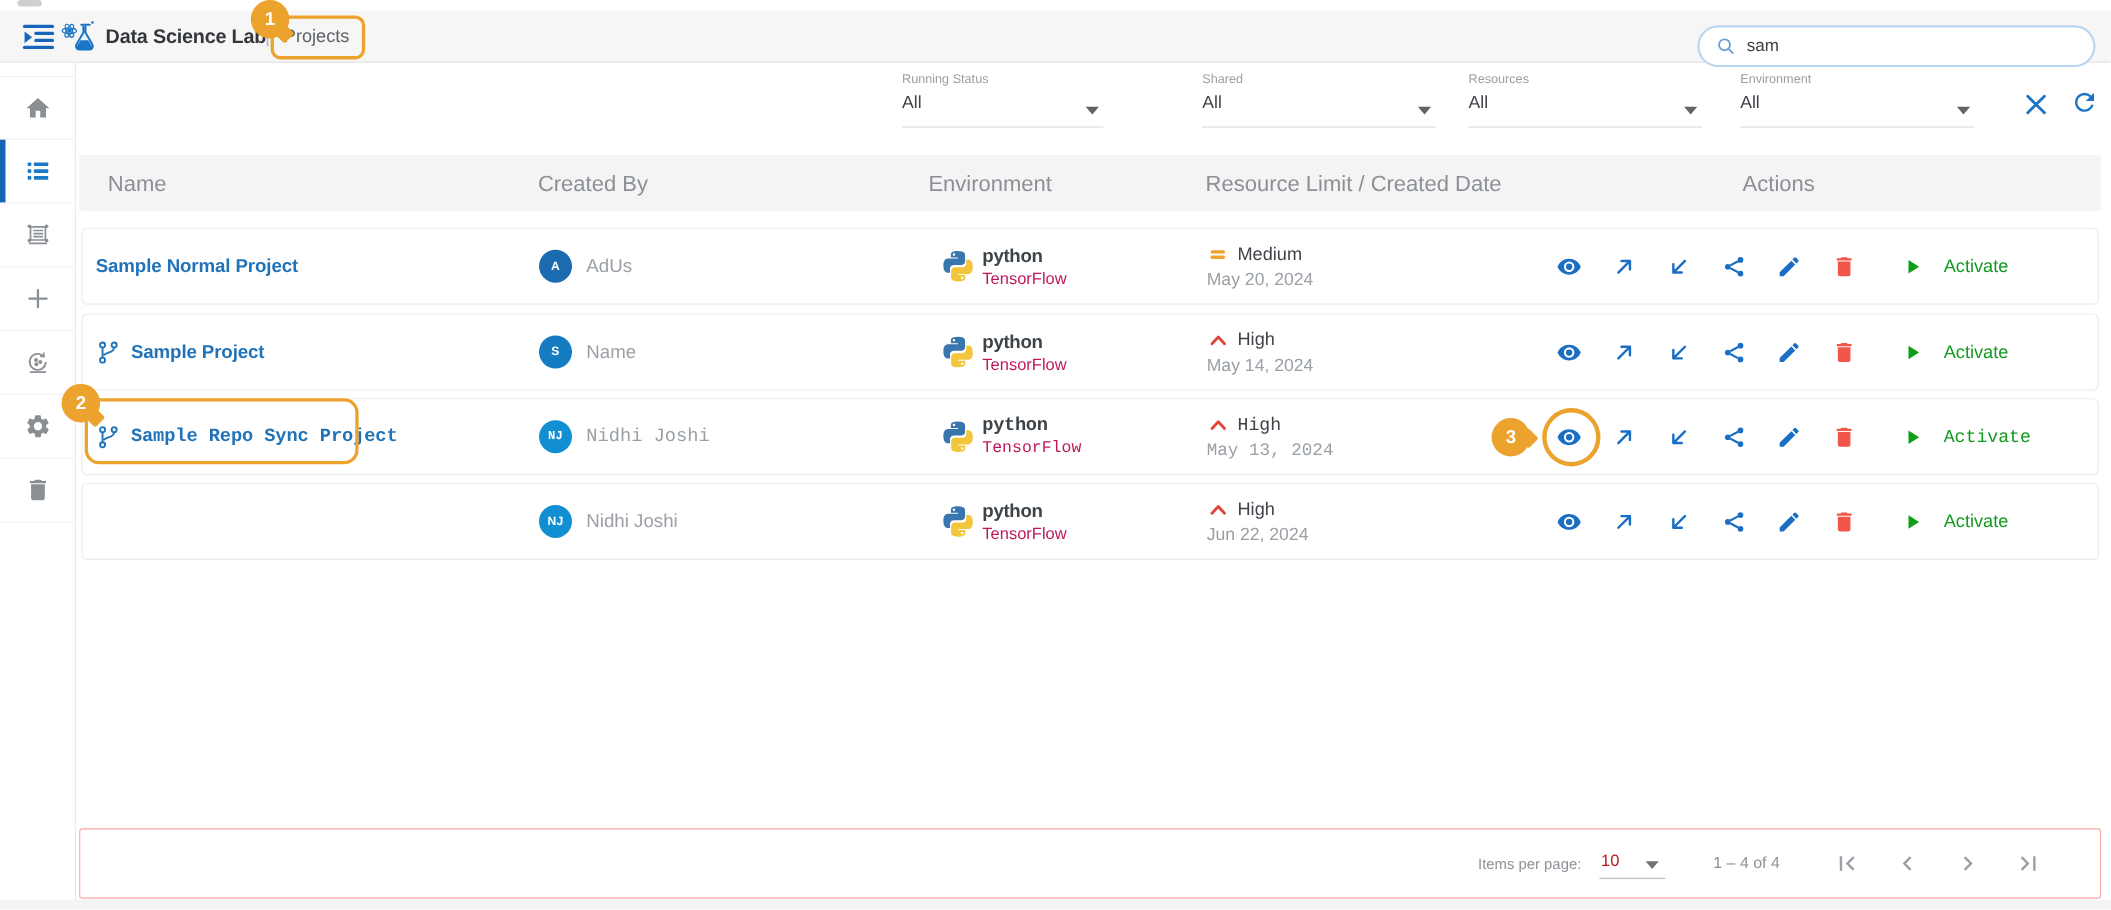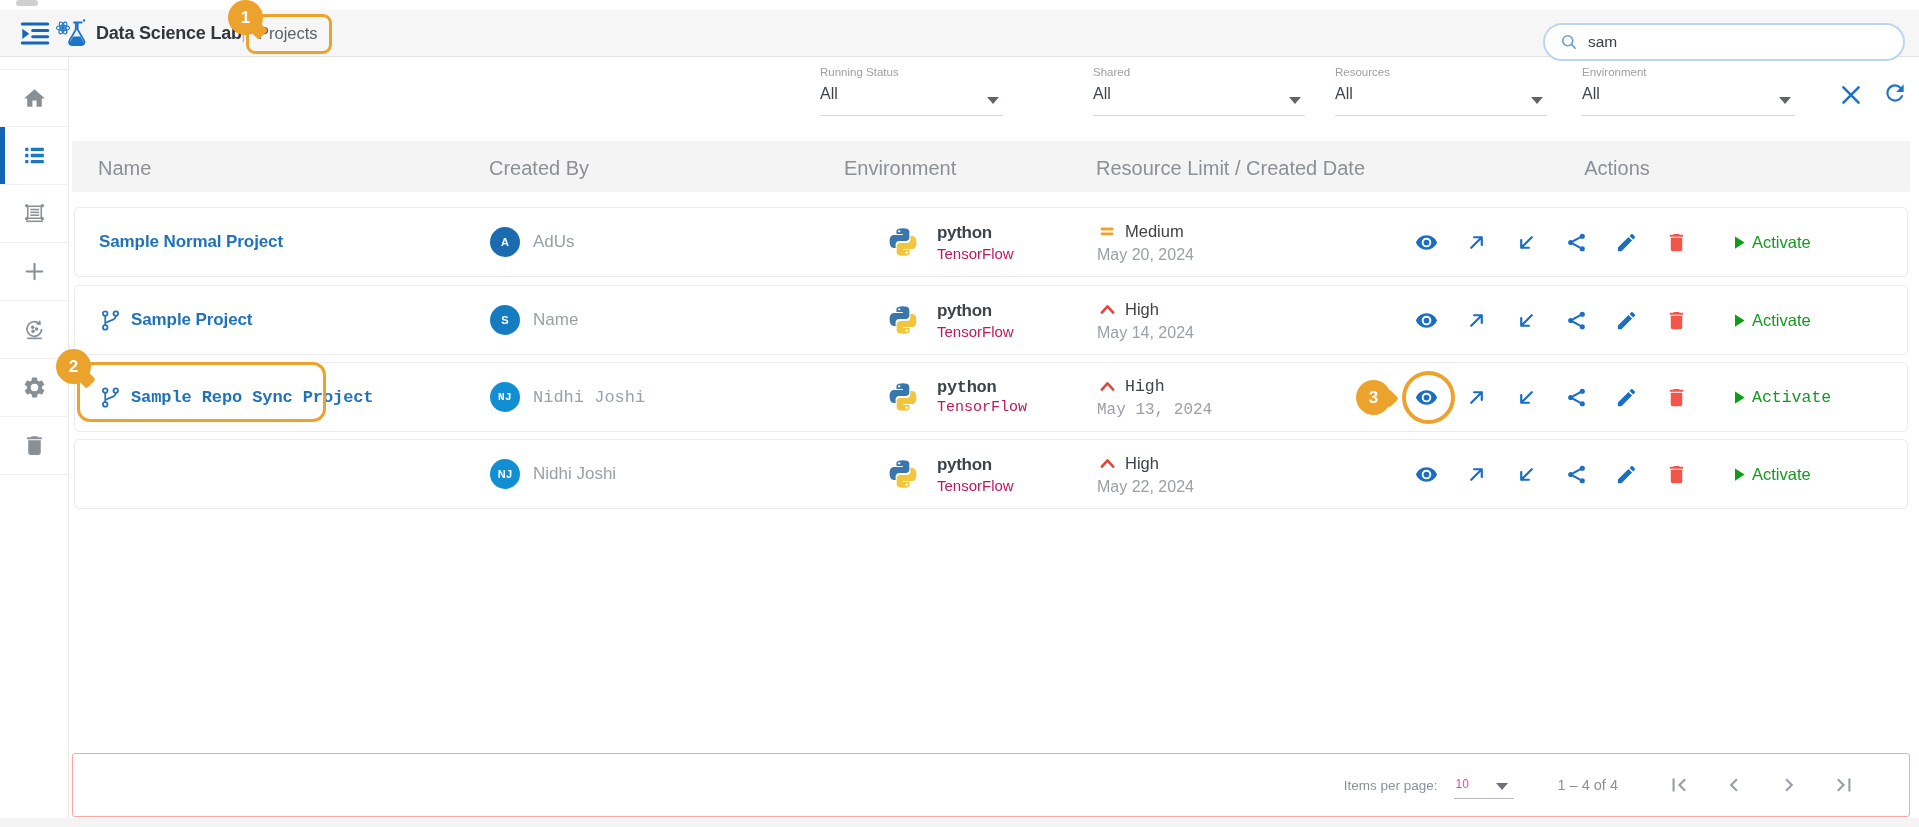--- a/index.html
+++ b/index.html
@@ -44,48 +44,48 @@
 
   
   .thead { position:absolute; left:72px; top:141px; width:1838px; height:51px; background:#f4f4f5; border-radius:2px; }
   .thead span { position:absolute; top:16px; font-size:20px; color:#8b8f96; }
   .th-name { left:26px; } .th-created { left:417px; } .th-env { left:772px; } .th-res { left:1024px; }
   .th-actions { left:1430px; width:230px; text-align:center; }
 
   
   .row { position:absolute; left:74px; width:1834px; height:70px; background:#fff; border:1px solid #ebebeb; border-radius:5px; }
   .cell { position:absolute; top:0; height:100%; display:flex; align-items:center; }
-  .name-cell { left:24px; gap:9px; }
+  .name-cell { left:12px; gap:9px; }
   .branch-icon { width:23px; height:23px; flex:0 0 auto; }
   .proj-name { font-size:17px; font-weight:bold; color:#2173b9; cursor:pointer; letter-spacing:-0.1px; }
   .created-cell { left:415px; gap:13px; }
   .avatar { width:30px; height:30px; border-radius:50%; background:#1581c9; color:#fff; font-size:11px; font-weight:bold; display:flex; align-items:center; justify-content:center; letter-spacing:0.3px; }
   .creator { font-size:17px; color:#9aa0a6; }
-  .env-cell { left:812px; gap:18px; align-items:center; }
+  .env-cell { left:780px; gap:6px; align-items:center; }
   .env-cell svg { width:32px; height:32px; }
   .env-name { font-size:17px; font-weight:bold; color:#3d4449; letter-spacing:-0.3px; }
   .env-sub { font-size:15px; color:#be185d; margin-top:2px; }
   .res-cell { left:1022px; flex-direction:column; align-items:flex-start; justify-content:center; }
   .res-top { display:flex; align-items:center; gap:7px; }
   .res-top svg { width:21px; height:21px; }
   .res-label { font-size:16.5px; color:#3f4349; }
   .res-date { font-size:16px; color:#9aa0a6; margin-top:4px; }
   .actions-cell { left:1340px; gap:27px; }
   .action-btn { width:23px; height:23px; cursor:pointer; flex:0 0 auto; }
   .action-btn svg { width:23px; height:23px; display:block; }
-  .activate-btn { display:flex; align-items:center; gap:3px; margin-left:13px; cursor:pointer; }
+  .activate-btn { display:flex; align-items:center; gap:18px; margin-left:13px; cursor:pointer; }
   .activate-btn svg { width:21px; height:21px; }
   .activate-label { font-size:16.5px; color:#13991f; }
 
   
   .pagination { position:absolute; left:72px; top:753px; width:1838px; height:64px; background:#fff; border:1px solid #fca5a5; border-radius:3px; }
   .pag-inner { position:absolute; right:52px; top:0; height:100%; display:flex; align-items:center; }
   .ipp-label { font-size:13.5px; color:#8d9197; }
   .ipp-select { position:relative; margin-left:16px; width:60px; border-bottom:1px solid #b9b9b9; padding:2px 0 6px 2px; cursor:pointer; }
-  .ipp-value { font-size:12px; color:#ec4899; }
+  .ipp-value { font-size:15px; color:#b91c1c; }
   .ipp-select .caret { bottom:8px; right:6px; border-top-color:#6e7276; }
   .range-label { font-size:14.5px; color:#8d9197; margin-left:44px; }
   .pag-nav { display:flex; align-items:center; gap:29px; margin-left:48px; }
   .pag-nav svg { width:26px; height:26px; cursor:pointer; }
 
   .bottom-strip { position:absolute; left:0; top:818px; width:1919px; height:9px; background:#f4f4f4; }
 
   
   .co-badge { position:absolute; width:35px; height:35px; background:#eca32d; border-radius:50%; color:#fff; font-size:17px; font-weight:bold; display:flex; align-items:center; justify-content:center; z-index:30; }
   .co-badge::after { content:""; position:absolute; width:13px; height:13px; background:#eca32d; border-radius:2px; }
@@ -511,21 +511,21 @@
         </div>
       </div>
       <div class="cell res-cell">
         <div class="res-top">
 
           <svg class="high-icon" viewBox="0 0 24 24">
             <path d="m5.5 15.5 6.5-7 6.5 7" stroke="#e2453c" stroke-width="3" fill="none" stroke-linecap="round" stroke-linejoin="round"></path>
           </svg>
           <span class="res-label">High</span>
         </div>
-        <div class="res-date">May 22, 2024</div>
+        <div class="res-date">Jun 22, 2024</div>
       </div>
       <div class="cell actions-cell">
         <span class="action-btn">
           <svg viewBox="0 0 24 24">
             <path fill="#1a6ec4" d="M12 4.5C7 4.5 2.73 7.61 1 12c1.73 4.39 6 7.5 11 7.5s9.27-3.11 11-7.5c-1.73-4.39-6-7.5-11-7.5zM12 17a5 5 0 1 1 0-10 5 5 0 0 1 0 10zm0-8a3 3 0 1 0 0 6 3 3 0 0 0 0-6z"></path>
           </svg>
         </span>
         <span class="action-btn">
           <svg viewBox="0 0 24 24">
             <path d="M6.5 17.5 17.5 6.5M9.5 6.5h8v8" stroke="#1a6ec4" stroke-width="2.3" fill="none" stroke-linecap="round" stroke-linejoin="round"></path>

